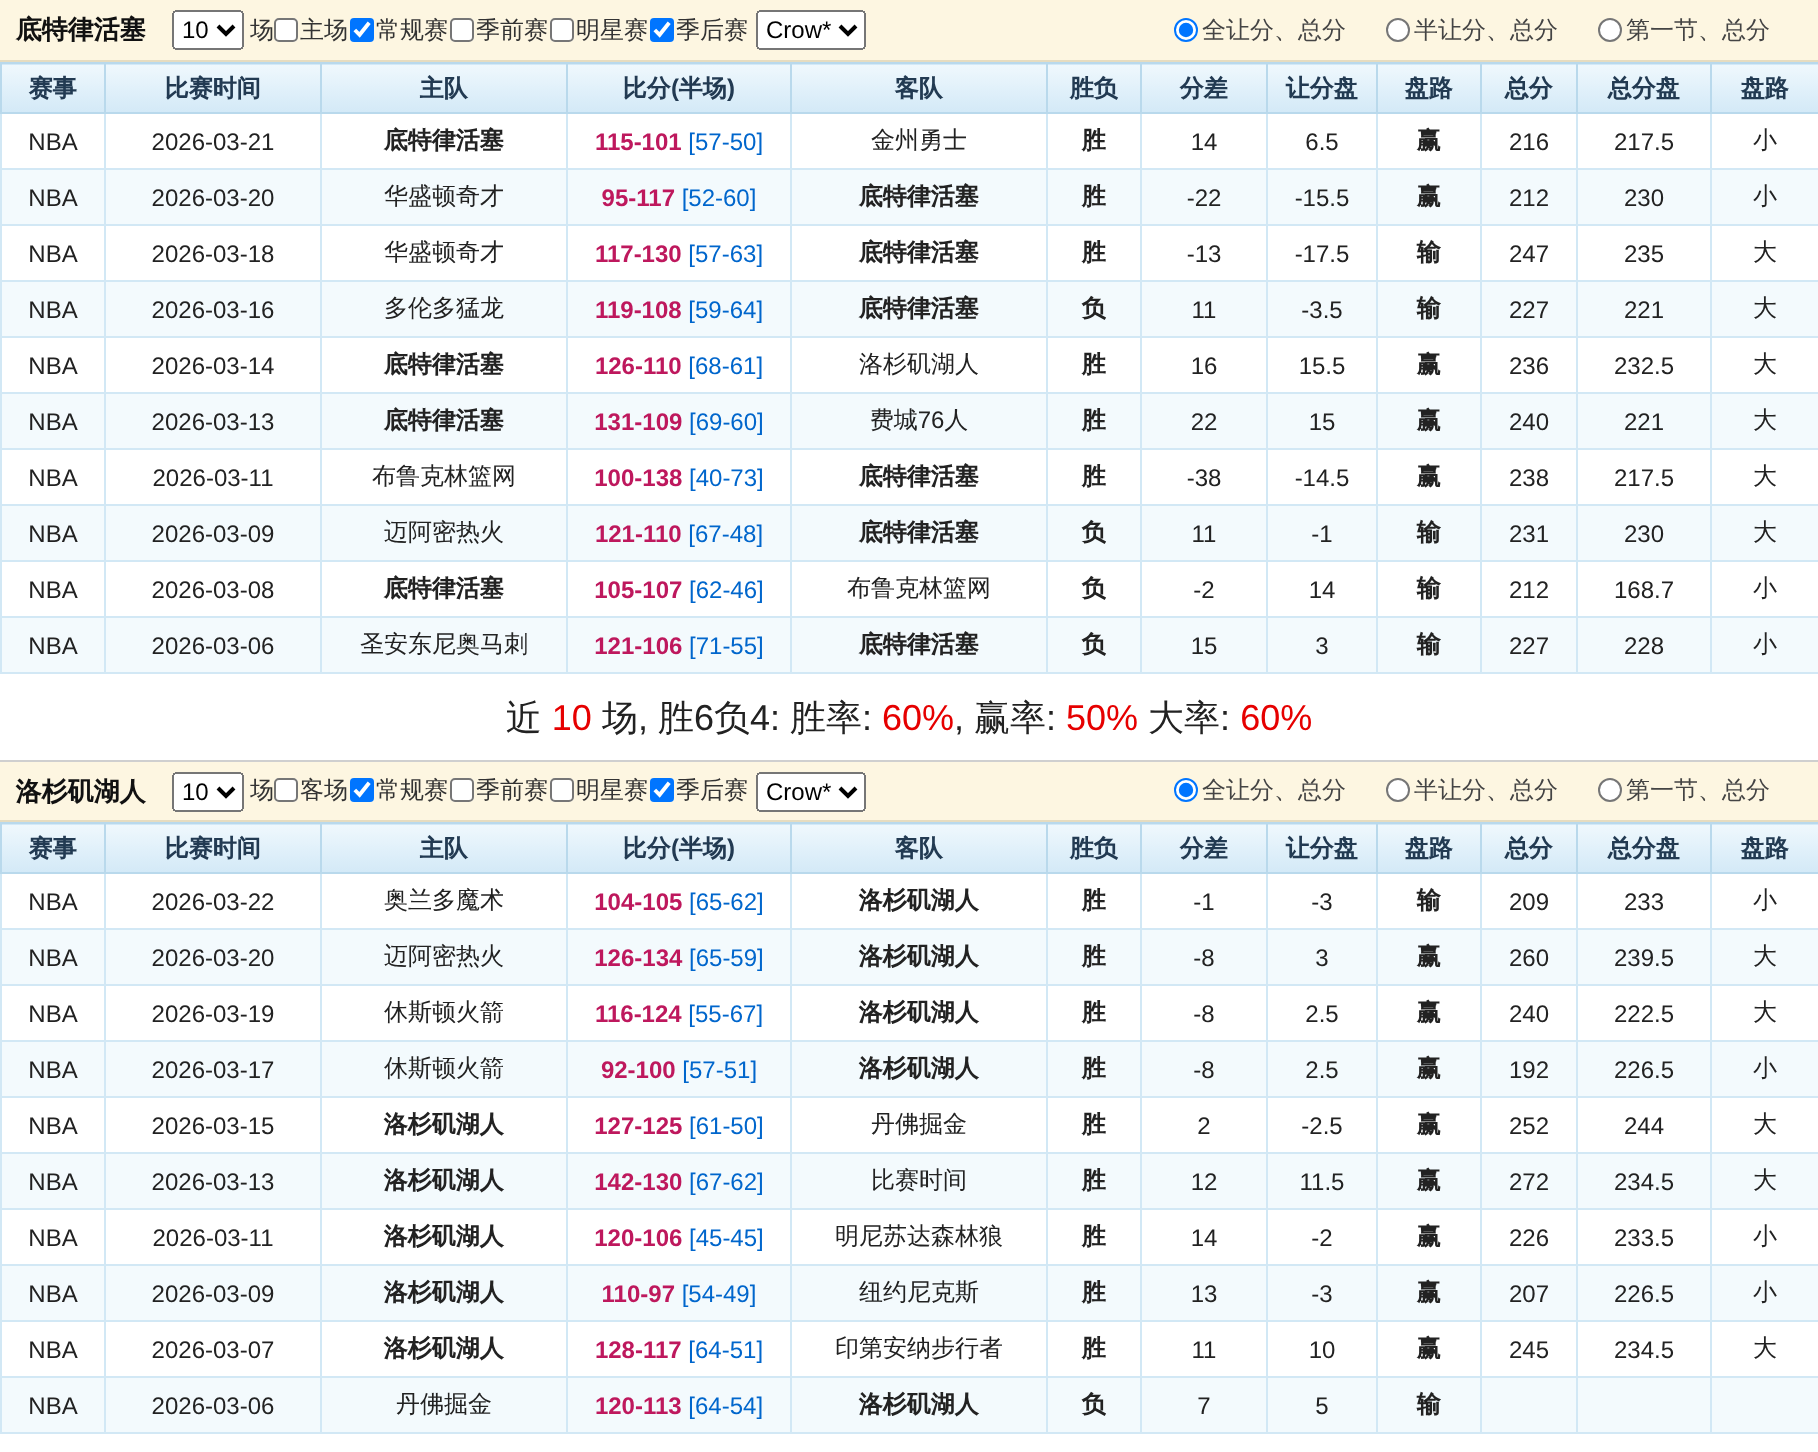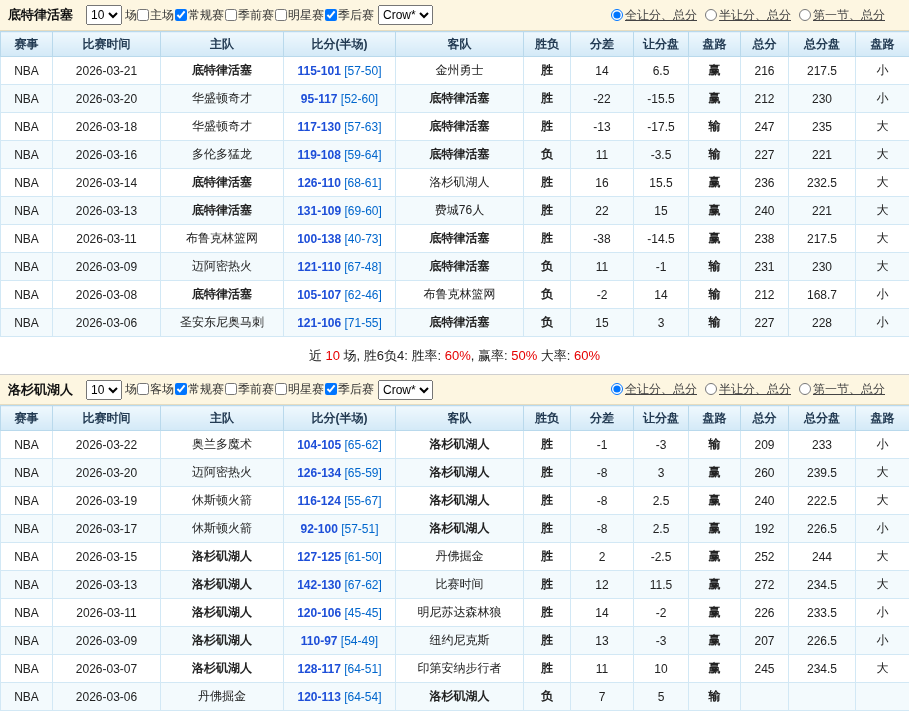--- a/index.html
+++ b/index.html
@@ -22,42 +22,42 @@
   }
   .controls {
     height:31px; background:#fdf6e1; display:flex; align-items:center;
     padding:0 8px; font-size:12px; color:#333; border-bottom:1px solid #e6dcc0;
   }
   .section + .section .controls { border-top:1px solid #cfcfcf; }
   .team-name { font-weight:bold; font-size:13px; color:#111; margin-right:10px; }
   .sel { font-size:12px; height:20px; margin:0 3px; }
   .chk { margin-right:1px; white-space:nowrap; }
   .chk input { width:12px; height:12px; margin:0 1px 0 0; vertical-align:-2px; }
-  .radios { margin-left:auto; display:flex; gap:8px; color:#444; padding-right:16px;text-decoration:underline; }
+  .radios { margin-left:auto; display:flex; gap:20px; color:#444; padding-right:16px; }
   .rad { white-space:nowrap; }
   .rad input { width:12px; height:12px; margin:0 2px 0 0; vertical-align:-2px; }
   table.grid { width:909px; table-layout:fixed; border-collapse:collapse; }
   .grid th {
     background:linear-gradient(#eff8fd,#d3e9f7);
     font-size:12px; font-weight:bold; color:#223a52;
     height:25px; border:1px solid #b9d9ec; padding:0;
   }
   .grid td {
     height:28px; text-align:center; font-size:12px; color:#222;
     border:1px solid #d2e8f5; padding:0 2px; overflow:hidden; white-space:nowrap;
   }
   .grid tbody tr:nth-child(even) { background:#f3fafd; }
-  .grid td b { font-weight:bold; color:#1d4ed8; }
+  .grid td b { font-weight:bold; color:#be185d; }
   .half { color:#0066cc; }
   .team-hl { color:#009933; font-weight:bold; }
   .c-red { color:#e60000; }
   .c-green { color:#009933; }
   .c-blue { color:#0055cc; }
   .bold { font-weight:bold; }
-  .summary { text-align:center; padding:10px 0 9px; font-size:13px; color:#222; background:#fff; }
+  .summary { text-align:center; padding:10px 0 9px; font-size:18px; color:#222; background:#fff; }
 </style>
 </head>
 <body>
 
 <div class="window">
   <div id="sections-root">
       <section class="section">
     <div class="controls">
       <span class="team-name">底特律活塞</span>
       <select class="sel games"><option>10</option></select>

